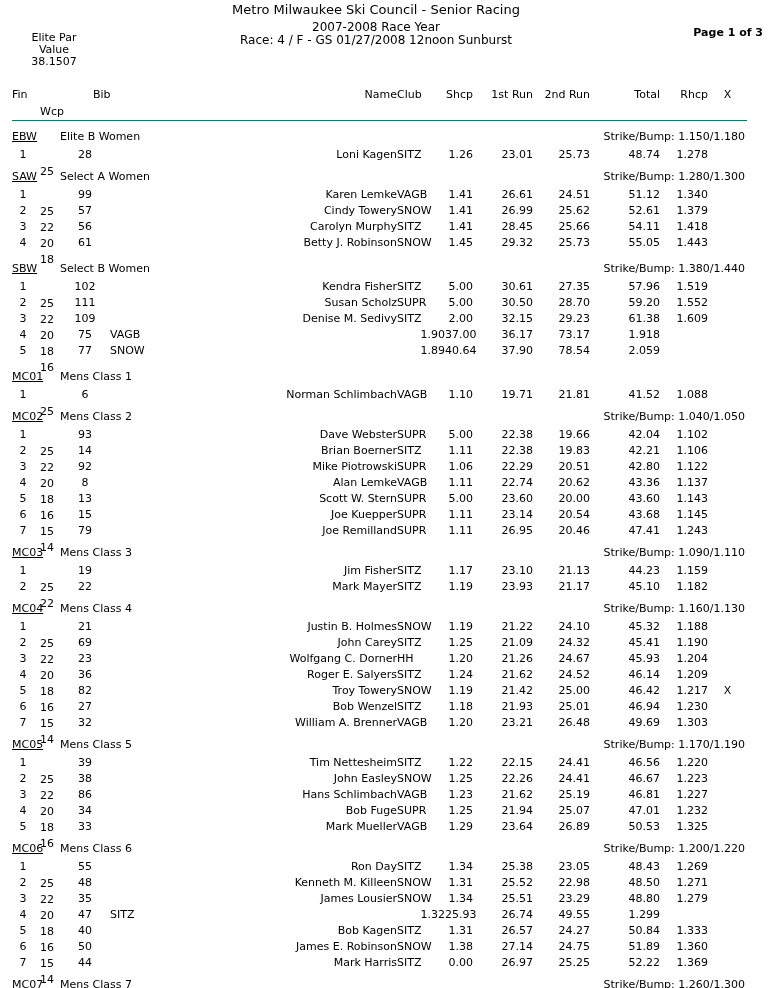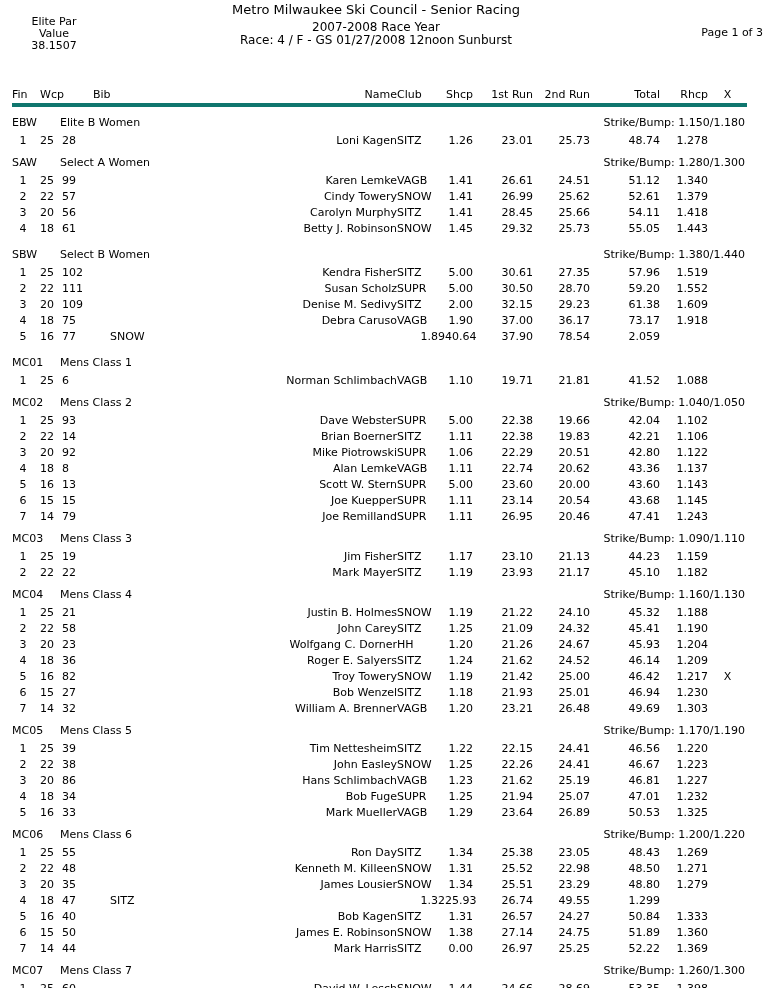--- a/index.html
+++ b/index.html
@@ -7,43 +7,43 @@
     width:780px;height:988px;overflow:hidden;background:#ffffff;color:#000000;
     font-family:"DejaVu Sans","Liberation Sans",sans-serif;font-size:11px;
     position:relative;
   }
   
   .report-header{position:relative;height:86px;}
   .center-line{position:absolute;left:0;width:752px;text-align:center;white-space:nowrap;}
   .report-title{top:2px;font-size:13px;}
   .report-subtitle{top:20px;font-size:12px;}
   .race-line{top:33px;font-size:12px;}
-  .elite-par{position:absolute;left:24px;top:16px;width:60px;text-align:center;line-height:12px;}
-  .page-indicator{position:absolute;right:17px;top:26px;}
+  .elite-par{position:absolute;left:24px;top:32px;width:60px;text-align:center;line-height:12px;}
+  .page-indicator{position:absolute;right:17px;top:26px;font-weight:bold;}
   
   .table{margin-left:12px;width:735px;}
   .grid{display:grid;grid-template-columns:22px 28px 48px 287px 48px 28px 60px 57px 70px 48px 39px;}
   .cell{display:block;white-space:nowrap;overflow:visible;}
   .col-0{text-align:center;}
-  .col-1{text-align:right;padding-right:8px;}
-  .col-2{text-align:left;padding-right:2px;}
+  .col-1{text-align:right;padding-right:8px;margin-top:17px;}
+  .col-2{text-align:center;padding-right:2px;}
   .col-3{text-align:right;padding-left:12px;}
   .col-4{text-align:left;}
   .col-5,.col-6,.col-7,.col-8,.col-9{text-align:right;}
   .col-10{text-align:center;}
-  .table-header{border-bottom:4px solid #0f766e;padding-top:2px;padding-bottom:2px;line-height:13px;}
+  .table-header{border-bottom:1px solid #0f766e;padding-top:2px;padding-bottom:2px;line-height:13px;}
   .hdr.col-0{text-align:left;padding:0;}
   .hdr.col-1{text-align:left;padding:0 0 0 6px;}
   .hdr.col-2{text-align:left;padding:0 0 0 31px;}
   
   .section{margin-top:6px;}
   .section.first{margin-top:8px;}
   .section.gap-lg{margin-top:10px;}
   .sec-header{display:flex;line-height:16px;height:16px;margin-bottom:2px;white-space:nowrap;}
-  .sec-code{width:48px;}
+  .sec-code{width:48px;text-decoration:underline;}
   .sec-name{flex:0 0 auto;}
   .sec-strike{margin-left:auto;padding-right:2px;}
   .row{line-height:16px;height:16px;}
 </style>
 </head>
 <body>
 
 <div class="report-header">
   <div class="center-line report-title">Metro Milwaukee Ski Council - Senior Racing</div>
   <div class="center-line report-subtitle">2007-2008 Race Year</div>
@@ -192,21 +192,20 @@
           <span class="cell col-6">32.15</span>
           <span class="cell col-7">29.23</span>
           <span class="cell col-8">61.38</span>
           <span class="cell col-9">1.609</span>
           <span class="cell col-10"></span>
         </div>
         <div class="grid row">
           <span class="cell col-0">4</span>
           <span class="cell col-1">18</span>
           <span class="cell col-2">75</span>
-          <span class="cell col-3">Debra Caruso</span>
           <span class="cell col-4">VAGB</span>
           <span class="cell col-5">1.90</span>
           <span class="cell col-6">37.00</span>
           <span class="cell col-7">36.17</span>
           <span class="cell col-8">73.17</span>
           <span class="cell col-9">1.918</span>
           <span class="cell col-10"></span>
         </div>
         <div class="grid row">
           <span class="cell col-0">5</span>
@@ -387,21 +386,21 @@
           <span class="cell col-5">1.19</span>
           <span class="cell col-6">21.22</span>
           <span class="cell col-7">24.10</span>
           <span class="cell col-8">45.32</span>
           <span class="cell col-9">1.188</span>
           <span class="cell col-10"></span>
         </div>
         <div class="grid row">
           <span class="cell col-0">2</span>
           <span class="cell col-1">22</span>
-          <span class="cell col-2">58</span>
+          <span class="cell col-2">69</span>
           <span class="cell col-3">John Carey</span>
           <span class="cell col-4">SITZ</span>
           <span class="cell col-5">1.25</span>
           <span class="cell col-6">21.09</span>
           <span class="cell col-7">24.32</span>
           <span class="cell col-8">45.41</span>
           <span class="cell col-9">1.190</span>
           <span class="cell col-10"></span>
         </div>
         <div class="grid row">

